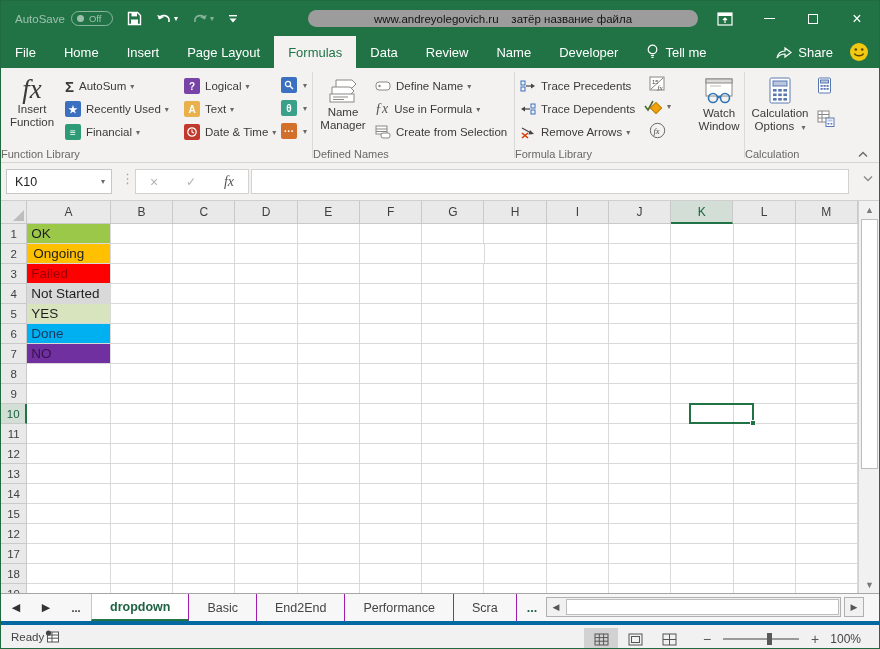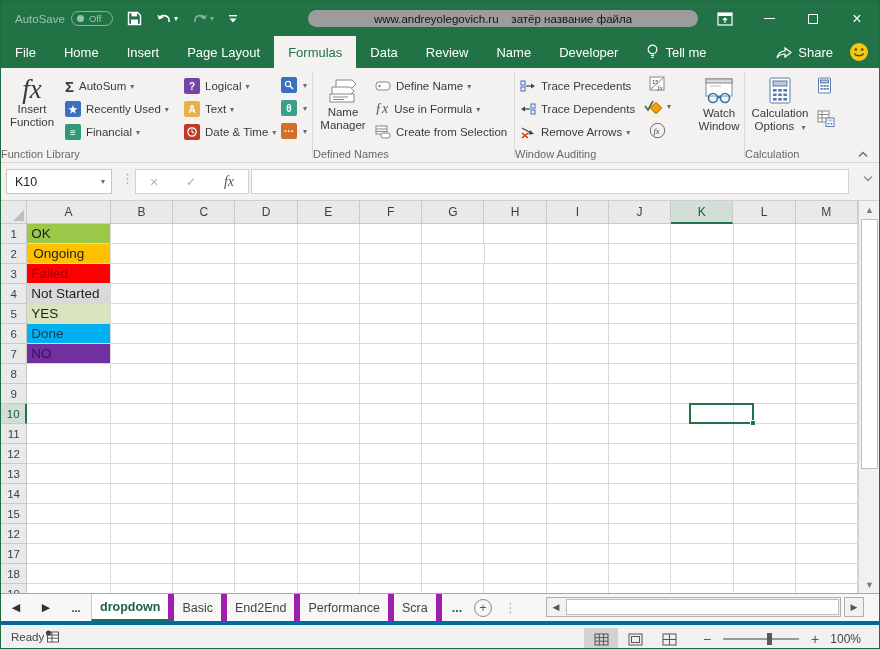--- a/index.html
+++ b/index.html
@@ -69,21 +69,21 @@
         display:flex;align-items:center;padding-left:4px;overflow:hidden;white-space:nowrap}
   .selbox{position:absolute;border:2px solid #217346;background:transparent;pointer-events:auto}
   .fillhandle{position:absolute;right:-4px;bottom:-4px;width:6px;height:6px;background:#217346;border:1px solid #fff}
   .vscroll{position:absolute;left:857px;top:200px;width:22px;height:392px;background:#f1f1f1;border-left:1px solid #d0d0d0}
   .varrow{position:absolute;left:0;width:21px;height:17px;display:flex;align-items:center;justify-content:center;color:#7a7a7a;font-size:9px}
   .vthumb{position:absolute;left:2px;width:17px;background:#fff;border:1px solid #bdbdbd}
   
   .sheetbar{position:absolute;top:592px;left:0;right:0;height:28px;background:#f7f7f7;border-top:1px solid #a6a6a6;display:flex;align-items:stretch;font-size:12.5px;color:#444}
   .snav{display:flex;align-items:center;gap:0}
   .snav span{width:30px;text-align:center;color:#333;font-size:11px}
-  .stab{display:flex;align-items:center;padding:0 8px;border-right:6px solid #a21caf;position:relative}
+  .stab{display:flex;align-items:center;padding:0 18px;border-right:1px solid #a21caf;position:relative}
   .stab.first{border-left:1px solid #c6c6c4}
   .stab.active{background:#fff;color:#1e6343;font-weight:bold;border-bottom:2px solid #217346}
   .sheet-extra{display:flex;align-items:center;gap:12px;margin-left:10px}
   .addsheet{width:18px;height:18px;border:1px solid #8a8886;border-radius:50%;display:flex;align-items:center;justify-content:center;font-size:12px;color:#555}
   .hscroll{position:absolute;left:545px;top:596px;width:295px;height:20px;border:1px solid #b0b0b0;background:#f1f1f1;display:flex;align-items:center}
   .hsbtn{width:18px;height:18px;display:flex;align-items:center;justify-content:center;color:#555;font-size:9px}
   .hthumb{height:16px;margin:0 1px;background:#fff;border:1px solid #bdbdbd;flex:1}
   .hscroll-right{position:absolute;left:843px;top:596px;width:20px;height:20px;border:1px solid #b0b0b0;background:#f1f1f1;display:flex;align-items:center;justify-content:center;color:#555;font-size:9px}
   
   .statusbar{position:absolute;top:620px;left:0;right:0;bottom:0;background:#f1f1f1;border-top:4px solid #0369a1;font-size:11.5px;color:#444}
@@ -412,21 +412,21 @@
             <g stroke="#2E75B6" stroke-width="1.6" fill="none">
               <circle cx="12" cy="21" r="4.5"></circle>
               <circle cx="24" cy="21" r="4.5"></circle>
               <path d="M16.5 21 C17.5 19.5, 18.5 19.5, 19.5 21"></path>
             </g>
           </svg>
       </span>
       <span>Watch</span>
       <span>Window</span>
     </div>
-    <div class="glabel" style="left:514px;width:228px">Window Auditing</div>
+    <div class="glabel" style="left:514px;width:228px">Formula Library</div>
     <div class="gdiv" style="left:743px"></div>
 
     <div class="bigbtn" style="left:748px;width:62px">
       <span style="padding:2px 0 3px">
         <svg width="26" height="27" viewBox="0 0 26 27">
             <rect x="3" y="1" width="20" height="25" rx="1.5" fill="#fff" stroke="#5a78b0"></rect>
             <rect x="6" y="4" width="14" height="5" fill="#b9c6de" stroke="#5a78b0"></rect>
             <g fill="#5a78b0">
               <rect x="6" y="12" width="3.6" height="2.6"></rect>
               <rect x="11.2" y="12" width="3.6" height="2.6"></rect>

